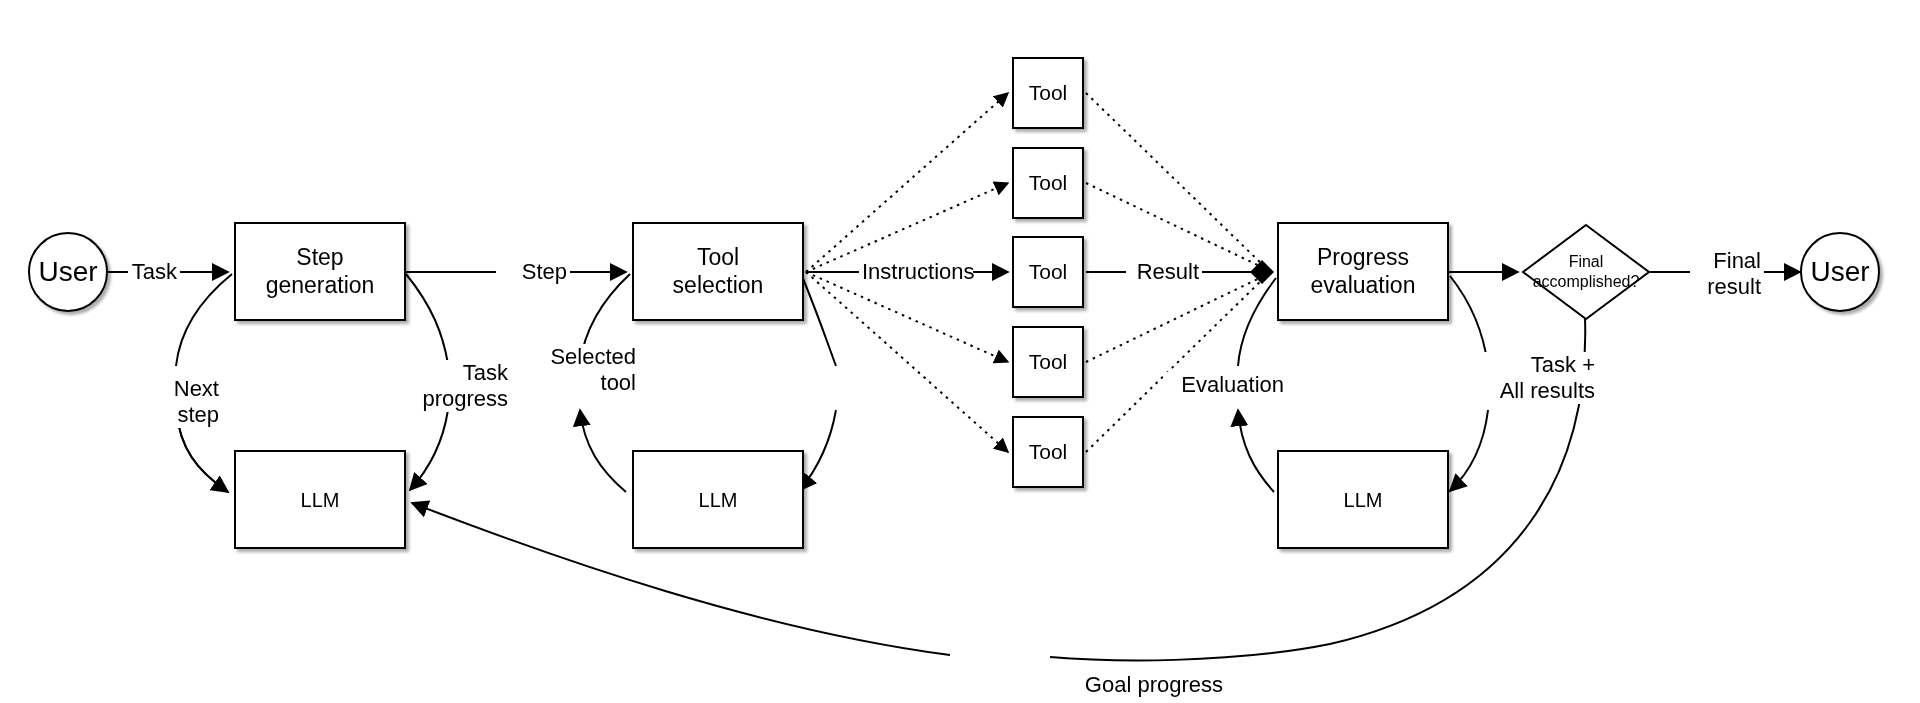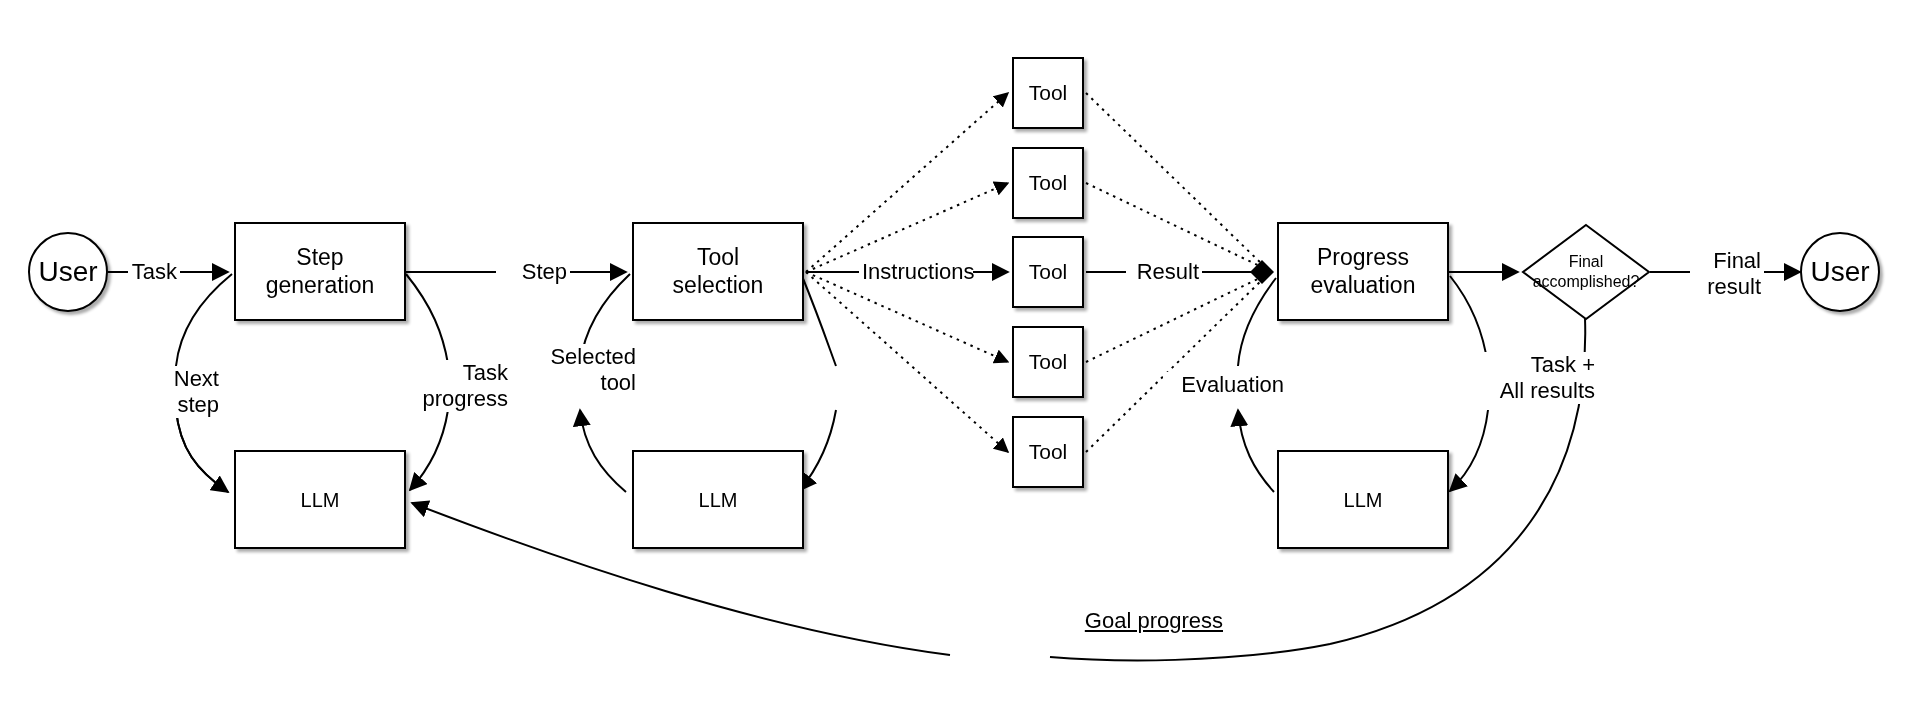--- a/index.html
+++ b/index.html
@@ -206,21 +206,21 @@
     <span class="lbl" style="white-space:pre-line;">Final
 accomplished?</span>
   </div>
 
   <div class="node actor" style="left:1800px; top:232px; width:80px; height:80px;">
     <span class="lbl">User</span>
   </div>
 
   <div class="edge-label" style="left:128px; top:259px; width:46px;">Task</div>
 
-  <div class="edge-label" style="left:136px; top:366px; width:80px;">Next
+  <div class="edge-label" style="left:136px; top:376px; width:80px;">Next
 step</div>
 
   <div class="edge-label" style="left:395px; top:360px; width:110px;">Task
 progress</div>
 
   <div class="edge-label" style="left:496px; top:259px; width:68px;">Step</div>
 
   <div class="edge-label" style="left:525px; top:344px; width:108px;">Selected
 tool</div>
 
@@ -230,15 +230,15 @@
   <div class="edge-label" style="left:1126px; top:259px; width:70px;">Result</div>
 
   <div class="edge-label" style="left:1163px; top:372px; width:118px;">Evaluation</div>
 
   <div class="edge-label" style="left:1452px; top:352px; width:140px;">Task +
 All results</div>
 
   <div class="edge-label" style="left:1690px; top:248px; width:68px;">Final
 result</div>
 
-  <div class="edge-label" style="left:1040px; top:608px; width:180px;text-decoration:underline;">Goal progress</div>
+  <div class="edge-label" style="left:1040px; top:672px; width:180px;">Goal progress</div>
 
 </div>
 
 </body></html>

